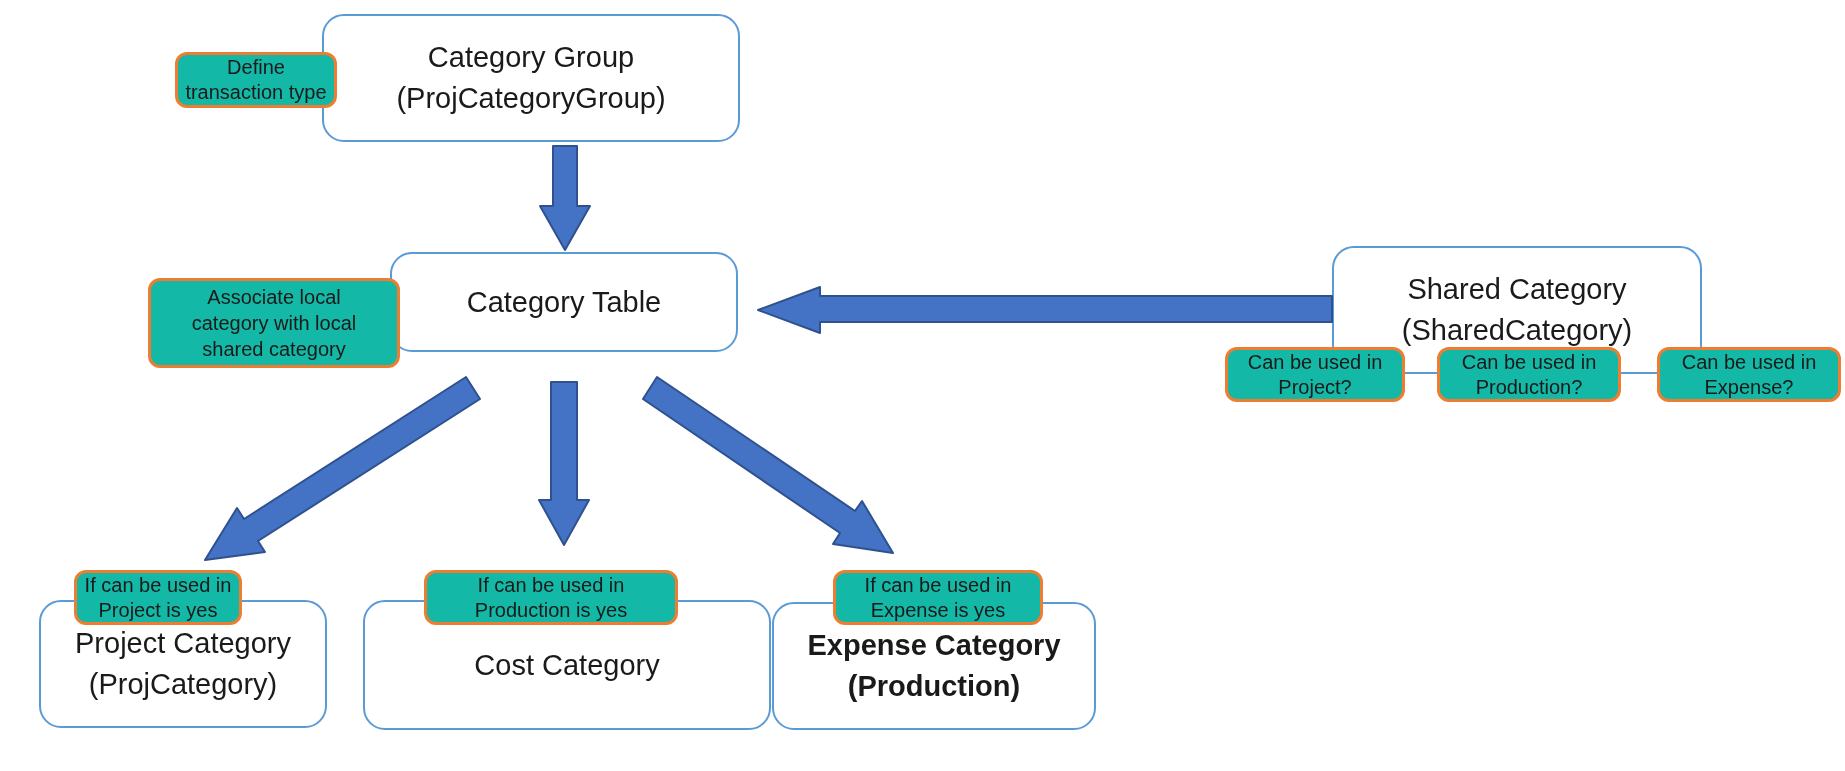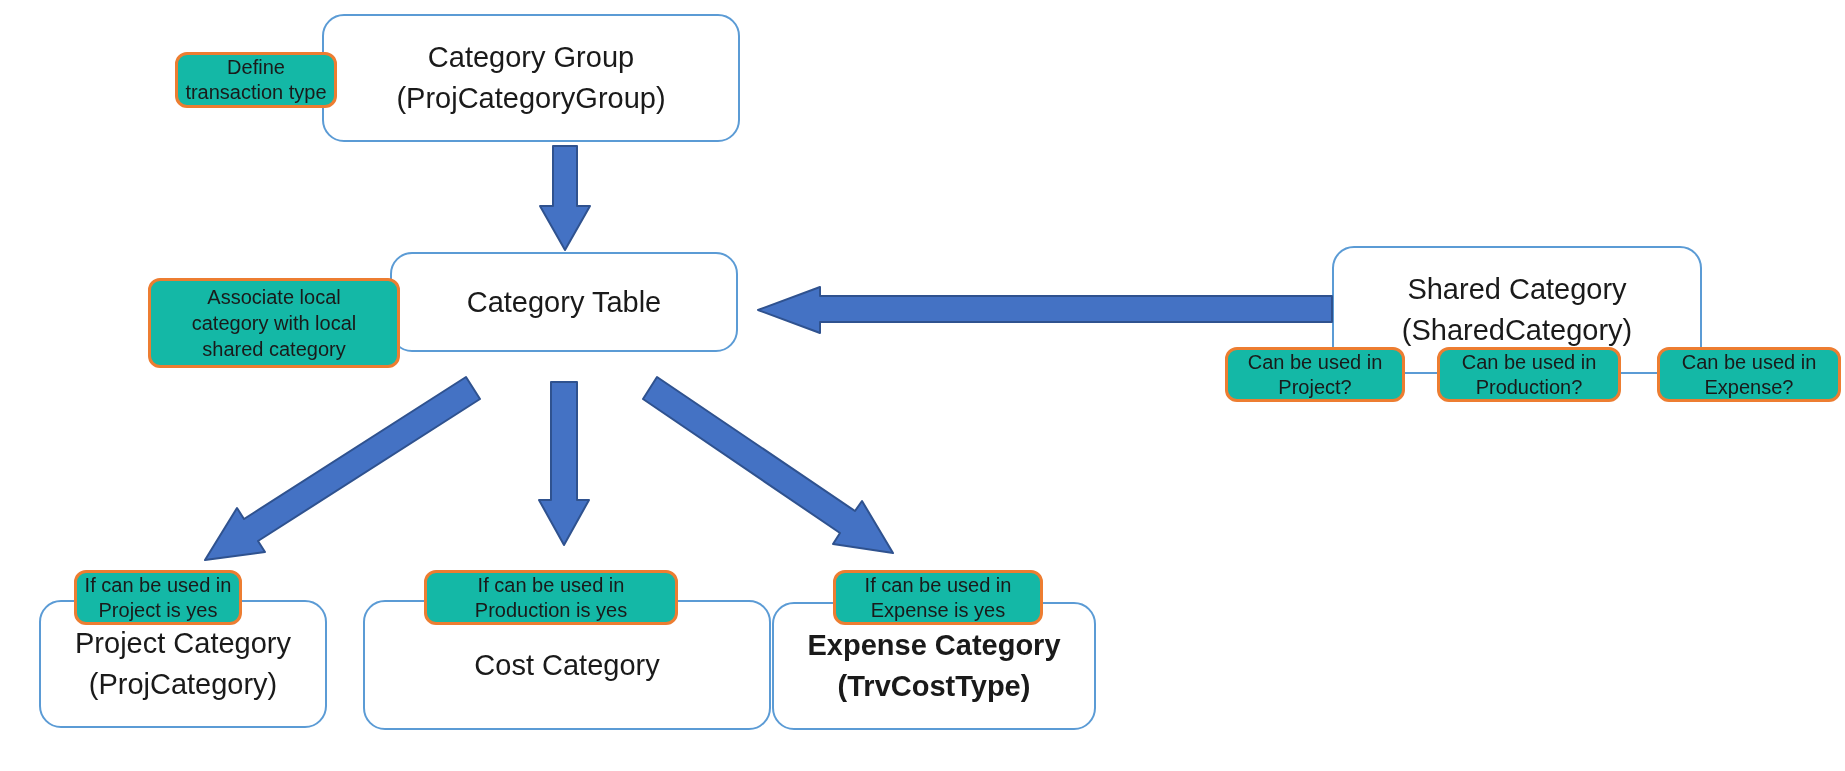--- a/index.html
+++ b/index.html
@@ -95,21 +95,21 @@
     <span>Project Category</span>
     <span>(ProjCategory)</span>
   </div>
 
   <div class="node" id="n-cost">
     <span>Cost Category</span>
   </div>
 
   <div class="node" id="n-expense">
     <span>Expense Category</span>
-    <span>(TrvCostType)</span>
+    <span>(Production)</span>
   </div>
 
   <svg class="arrows" viewBox="0 0 1845 771" aria-hidden="true">
     <polygon points="553,146 577,146 577,206 590,206 565,250 540,206 553,206"></polygon>
     <polygon points="1332,296 820,296 820,287 758,310 820,333 820,322 1332,322"></polygon>
     <polygon points="466,377 480,399 258,541 265,552 205,560 237,508 244,519"></polygon>
     <polygon points="551,382 577,382 577,500 589,500 564,545 539,500 551,500"></polygon>
     <polygon points="657,377 643,399 840,533 833,544 893,553 862,501 855,511"></polygon>
   </svg>
 

